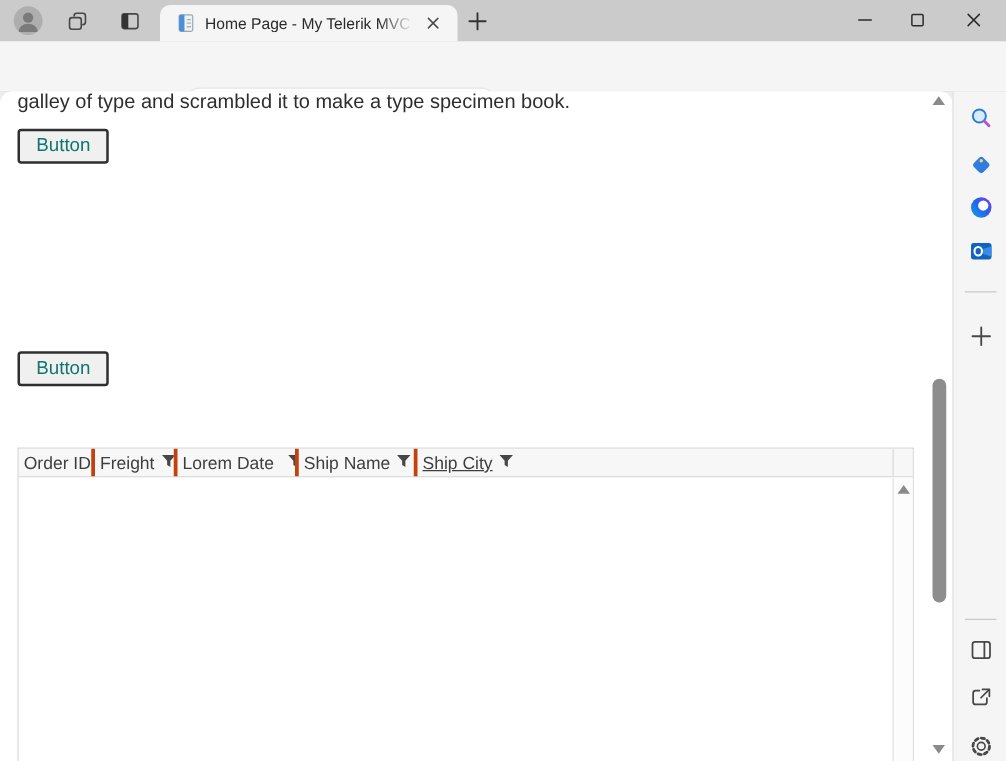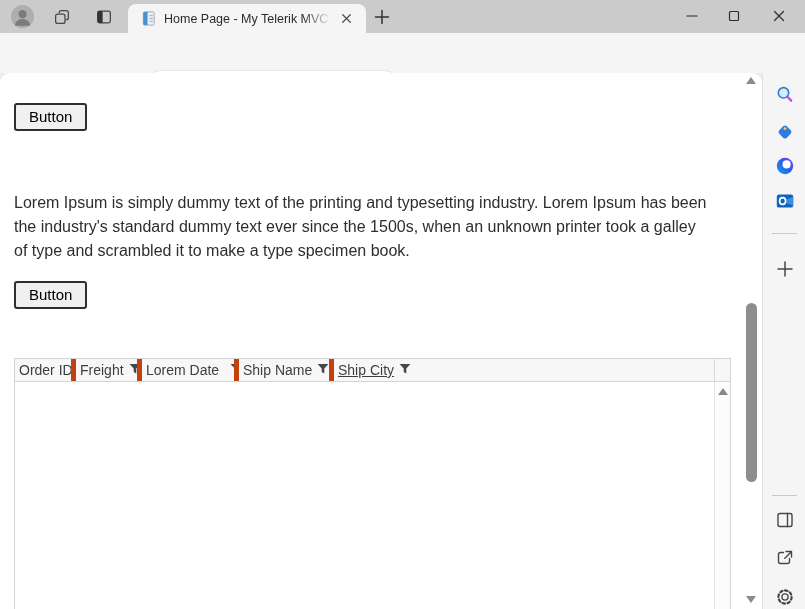--- a/index.html
+++ b/index.html
@@ -31,34 +31,34 @@
   .tdiv { width:1px; height:18px; background:#cfcfcf; }
 
   
   #content { left:0; top:73px; width:762px; height:536px; background:#ececec; }
   #pagecard { left:0; top:0; width:762px; height:536px; background:#fff;
               border-radius:10px 10px 0 0; overflow:hidden; }
   .bodytext { font-size:16px; line-height:24px; color:#2e2e2e; }
   #intro-line { left:14px; top:-3px; width:720px; }
   #para { left:14px; top:118px; width:694px; }
   .btn { position:absolute; left:14px; width:auto; background:#f0f0f0;
-         border:2px solid #2f2f2f; border-radius:3px; color:#000000;
+         border:2px solid #2f2f2f; border-radius:3px; color:#0f766e;
          font-size:15px; font-family:"Liberation Sans",sans-serif;
          padding:3px 13px 4px 13px; cursor:pointer; }
   #btn1 { top:30px; }
   #btn2 { top:208px; }
 
   
   #grid { left:14px; top:285px; width:717px; height:252px;
           border:1px solid #d5d5d5; background:#fff; }
   #grid-head { display:flex; height:23px; background:#f7f7f7;
                border-bottom:1px solid #d5d5d5; }
   .gh-cell { display:flex; align-items:center; gap:5px; padding-left:4px;
              font-size:14px; color:#3e3e3e; white-space:nowrap; overflow:hidden; }
-  .gh-cell.b { border-right:5px solid #c2410c; }
+  .gh-cell.b { border-right:3px solid #c2410c; }
   .c0{width:61px;} .c1{width:66px;} .c2{width:97px;} .c3{width:95px;}
   .c4{flex:1;text-decoration:underline;} .c5{width:16px; border-left:1px solid #dadada; padding:0;}
   #grid-body { position:relative; height:228px; background:#fff; }
   #grid-scrollcol { position:absolute; right:0; top:0; width:16px; height:100%;
                     border-left:1px solid #e3e3e3; background:#fcfcfc; }
   .tri-up { width:0; height:0; border-left:5px solid transparent;
             border-right:5px solid transparent; border-bottom:7px solid #8a8a8a; }
   .tri-down { width:0; height:0; border-left:5px solid transparent;
               border-right:5px solid transparent; border-top:7px solid #8a8a8a; }
 
@@ -264,24 +264,24 @@
       </defs>
       <circle cx="11.5" cy="11.5" r="10.5" fill="url(#cpg)"></circle>
       <path d="M5.8 13.5 c3 3.8 8.6 3 10.8-1.6" stroke="#eaf5ff" stroke-width="1.8" fill="none" stroke-linecap="round" opacity="0.9"></path>
     </svg>
   </div>
 </div>
 
 <div id="content" class="abs">
   <div id="pagecard" class="abs">
 
+    <div id="intro-line" class="abs bodytext">galley of type and scrambled it to make a type specimen book.</div>
 
     <button id="btn1" class="btn">Button</button>
 
-    <div id="para" class="abs bodytext">Lorem Ipsum is simply dummy text of the printing and typesetting industry. Lorem Ipsum has been the industry's standard dummy text ever since the 1500s, when an unknown printer took a galley of type and scrambled it to make a type specimen book.</div>
 
     <button id="btn2" class="btn">Button</button>
 
     <div id="grid" class="abs">
       <div id="grid-head">
         <div class="gh-cell c0 b">
           <span>Order ID</span>
         </div>
         <div class="gh-cell c1 b">
           <span>Freight</span>

